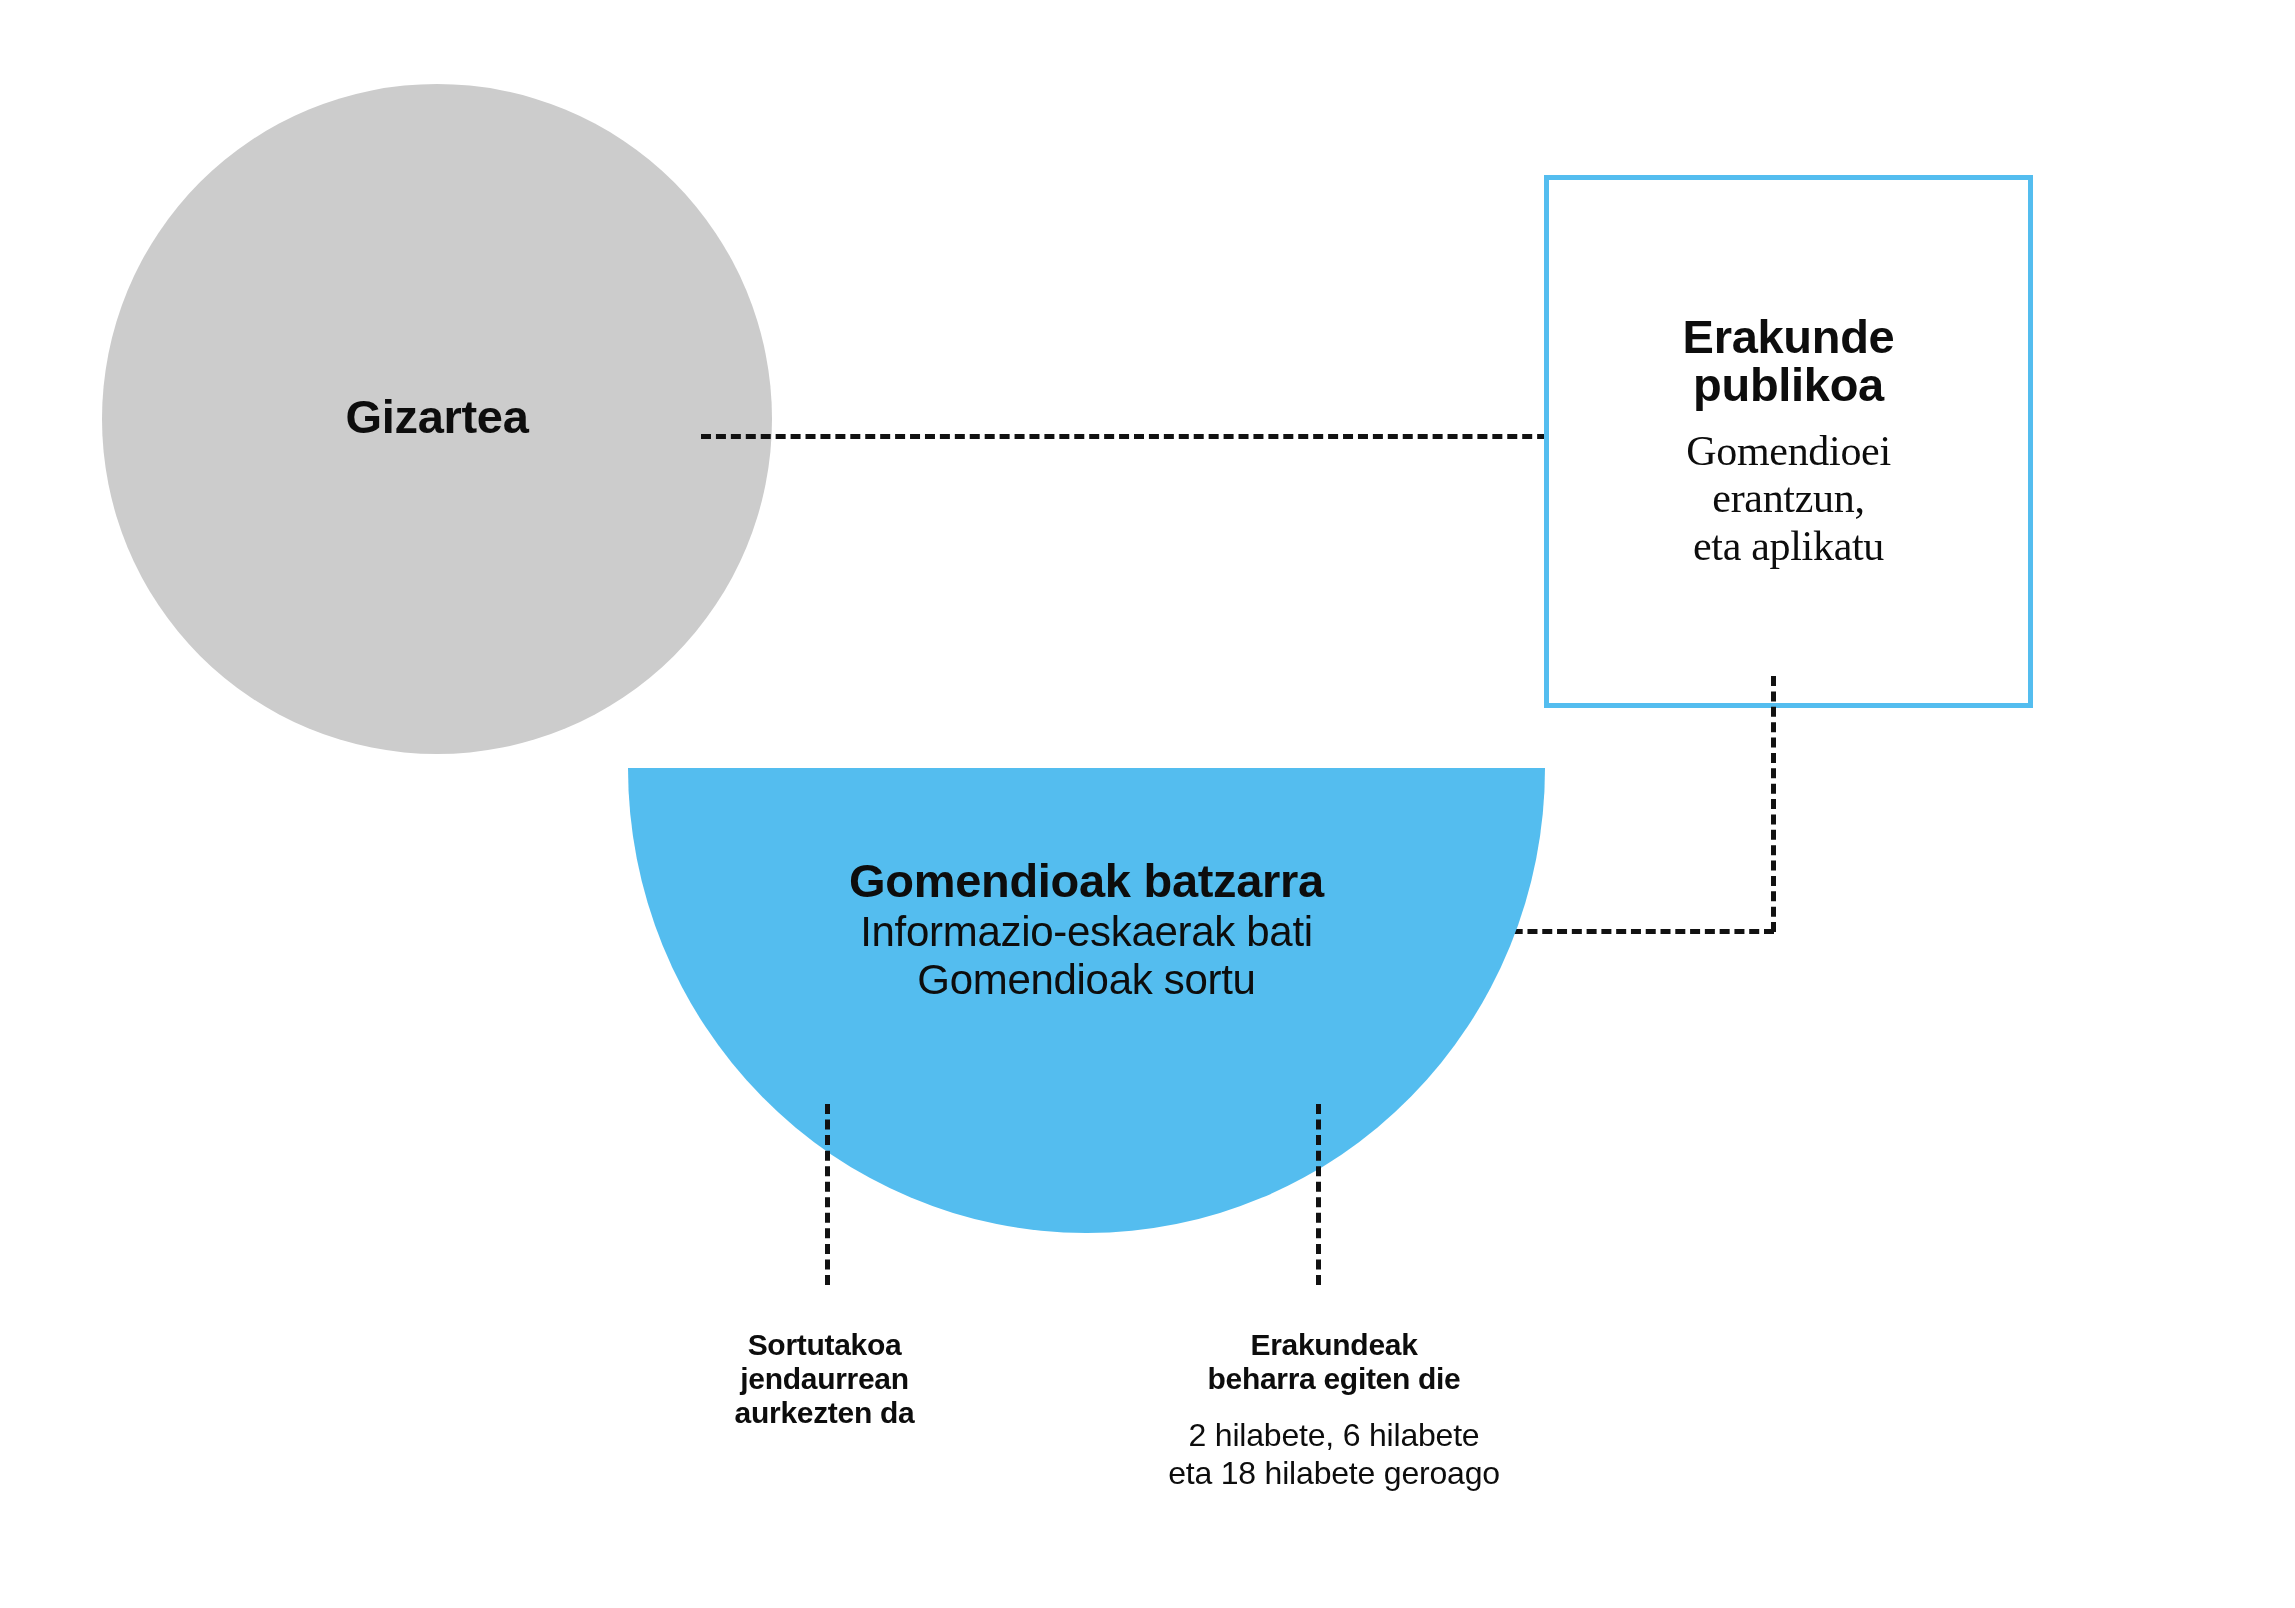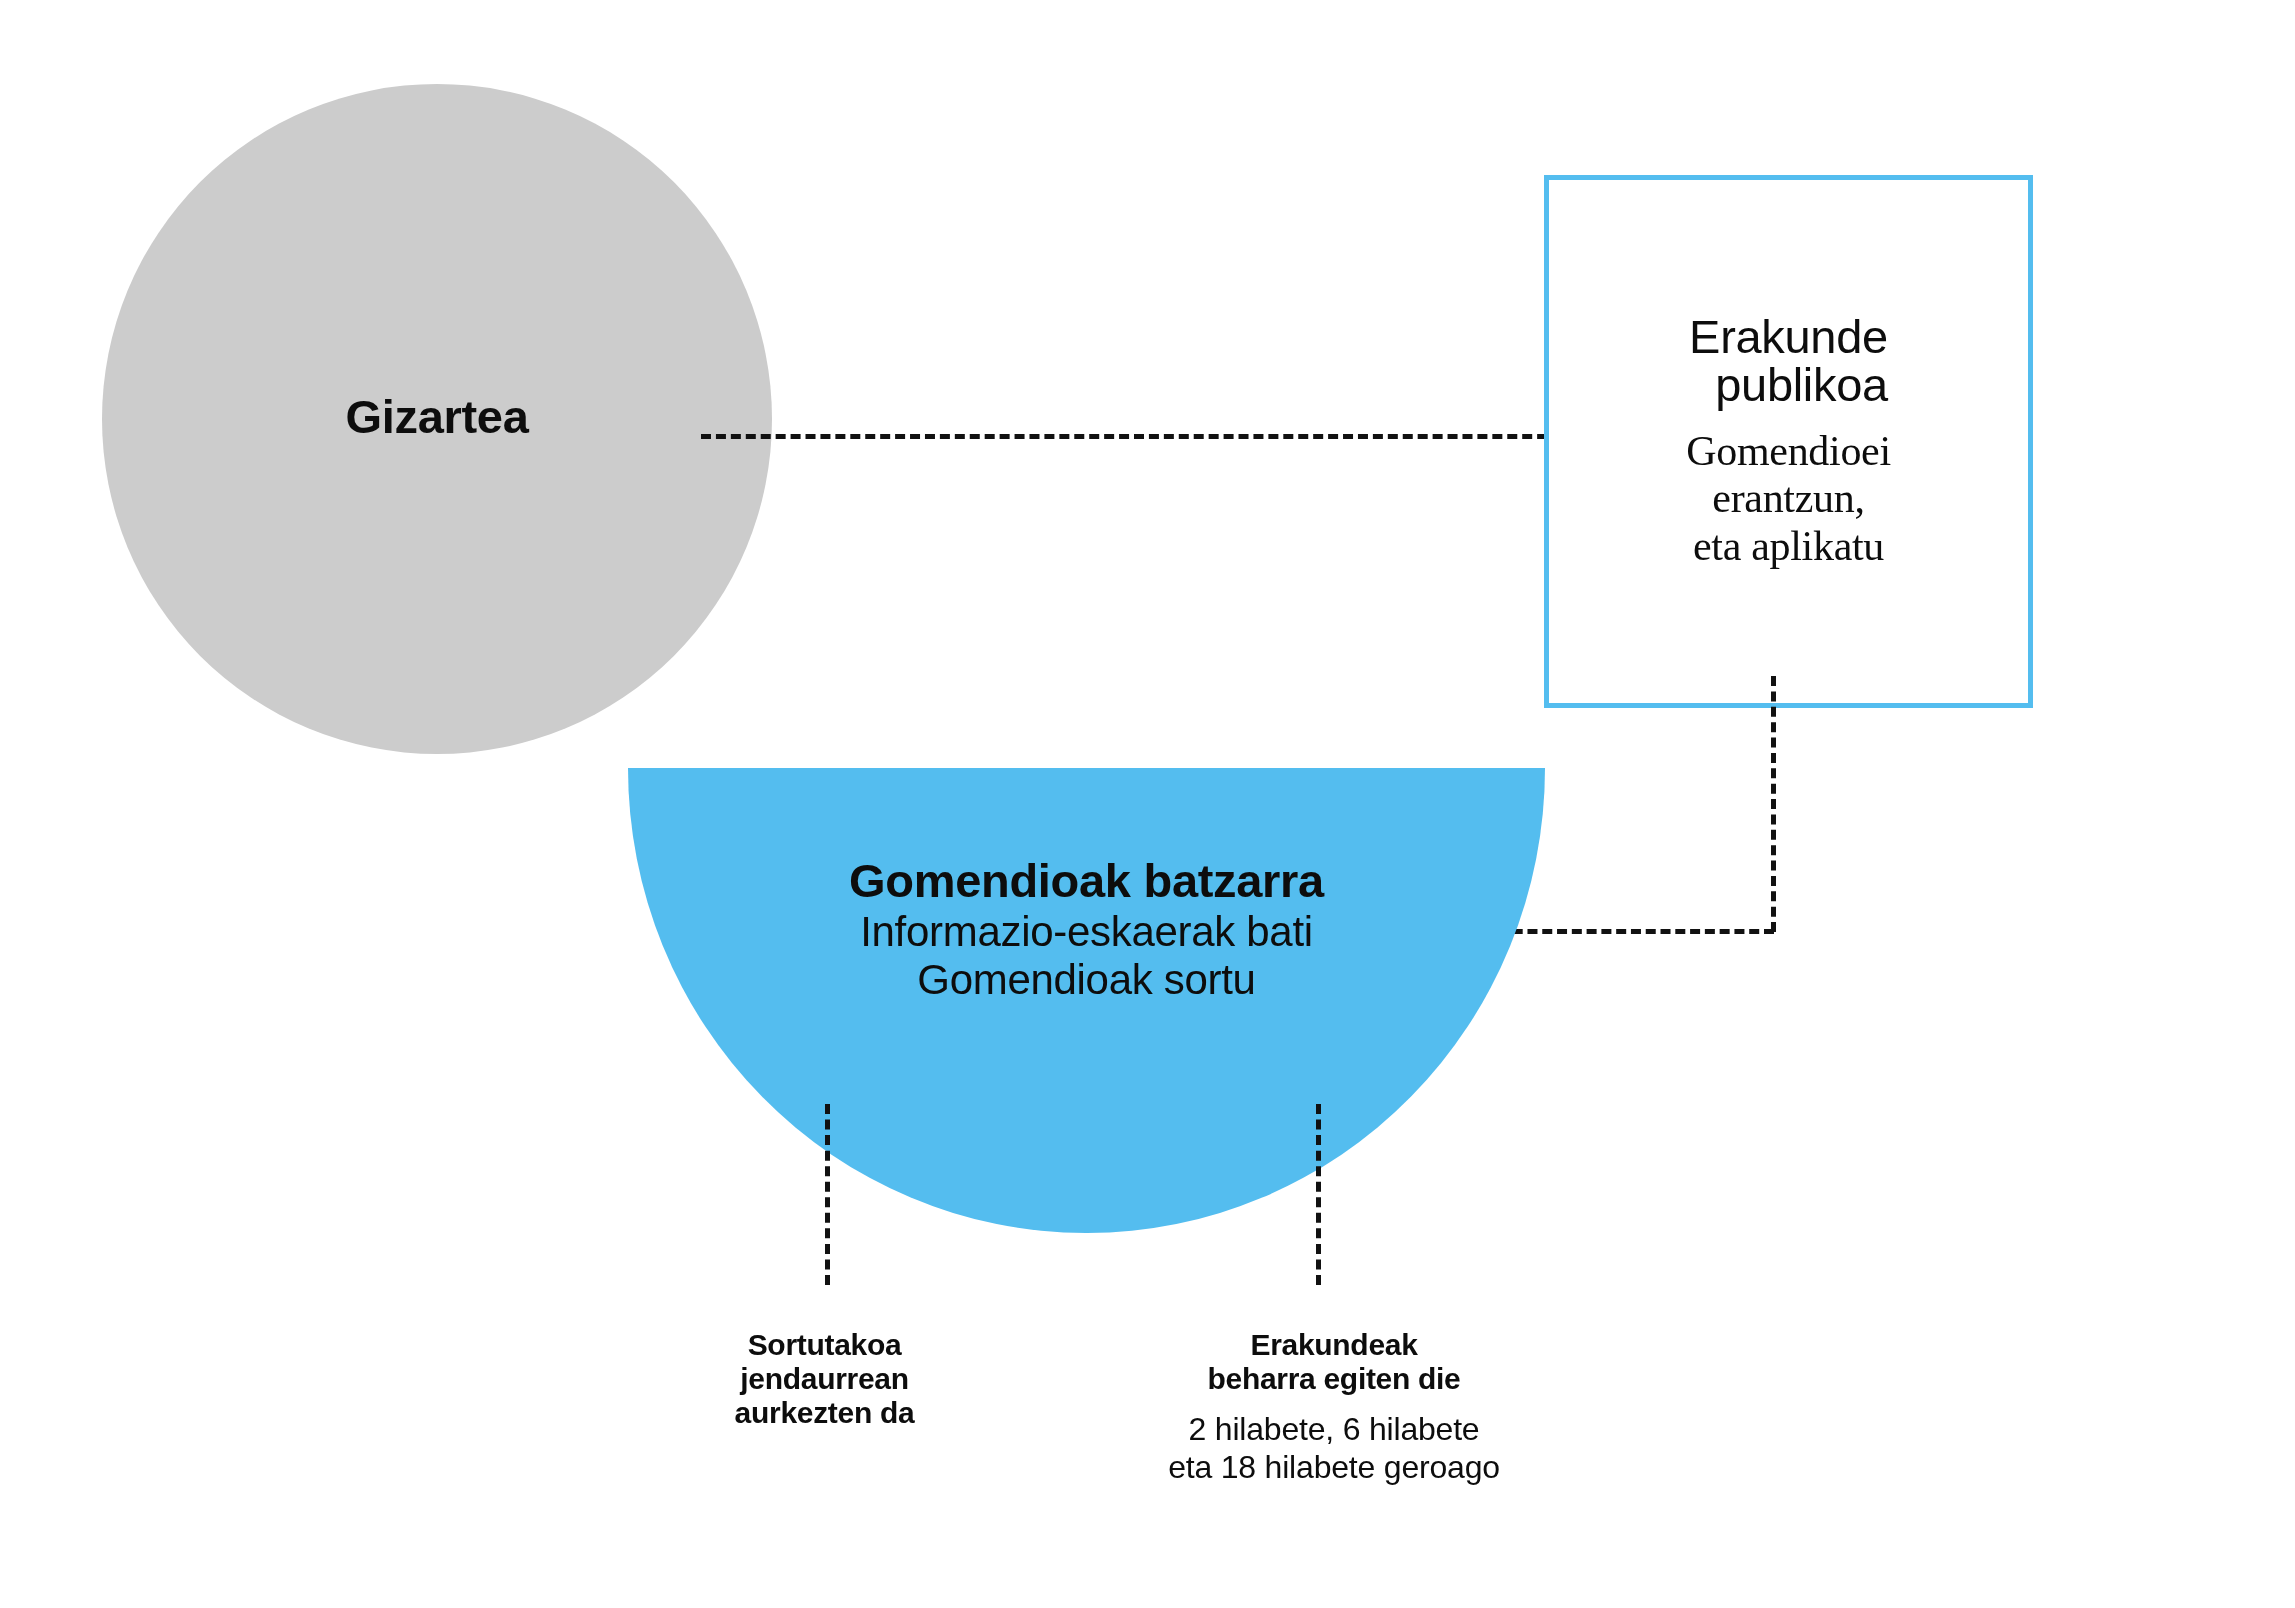--- a/index.html
+++ b/index.html
@@ -64,23 +64,23 @@
     background: #ffffff;
     display: flex;
     flex-direction: column;
     align-items: center;
     justify-content: center;
     padding: 0 25px;
     box-sizing: border-box;
   }
   .institution-title {
     font-size: 47px;
-    font-weight: 400;
+    font-weight: 700;
     line-height: 1.02;
-    text-align: right;
+    text-align: center;
     letter-spacing: -0.3px;
     white-space: pre-line;
     margin-bottom: 19px;
   }
   .institution-body {
     font-size: 42px;
     font-weight: 400;
     line-height: 1.13;
     text-align: center;
     letter-spacing: -0.3px;
@@ -143,21 +143,21 @@
     line-height: 1.13;
     letter-spacing: -0.3px;
     white-space: pre-line;
   }
   .caption-sub {
     font-size: 32px;
     font-weight: 400;
     line-height: 1.2;
     letter-spacing: -0.2px;
     white-space: pre-line;
-    margin-top: 14px;
+    margin-top: 20px;
   }
   #caption-left  { left: 620px; top: 1328px; width: 409px; }
   #caption-right { left: 1055px; top: 1328px; width: 558px; }
 </style>
 </head>
 <body>
 
 <div id="stage">
 
   <div class="society-circle">

